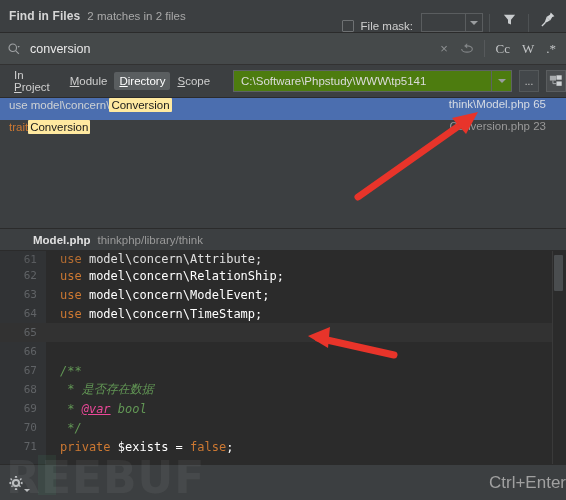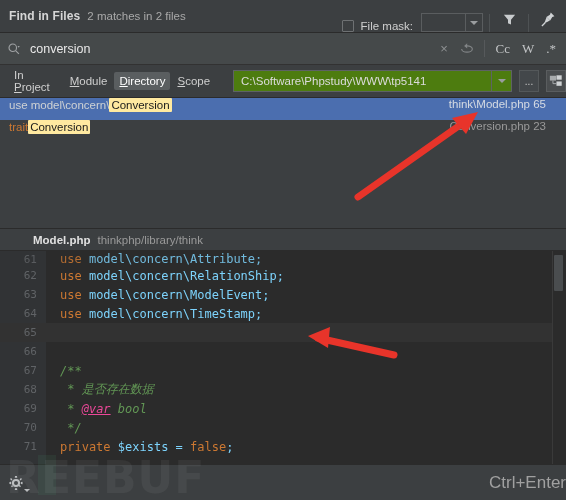--- a/index.html
+++ b/index.html
@@ -173,21 +173,21 @@
   .ln {
     width: 46px; text-align: right; padding-right: 9px;
     font-family: "DejaVu Sans Mono", monospace; font-size: 11px;
     color: #606366; flex-shrink: 0;
   }
   .ct {
     font-family: "DejaVu Sans Mono", monospace; font-size: 12px;
     padding-left: 14px; white-space: pre;
   }
   .t-kw { color: #cc7832; }
-  .t-ns { color: #7dd3fc; }
+  .t-ns { color: #ffffff; }
   .t-cmt { color: #629755; font-style: italic; }
   .t-tag { color: #ec4899; font-style: italic; text-decoration: underline; }
   .codescroll {
     position: absolute; right: 3px; top: 4px; width: 9px; height: 36px;
     background: #4a4d4f; border-radius: 1px;
   }
   .code-rightbar {
     position: absolute; right: 0; top: 0; width: 14px; height: 100%;
     background: #2b2b2b; border-left: 1px solid #3a3a3a;
   }

